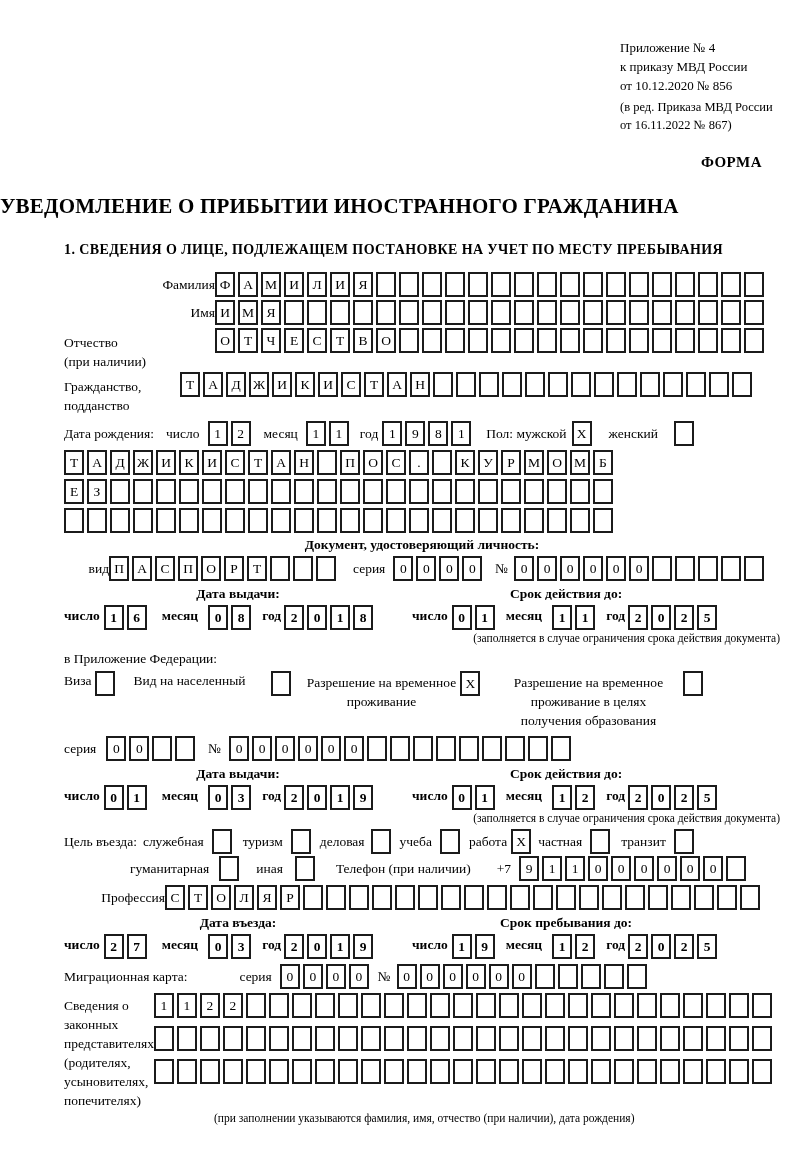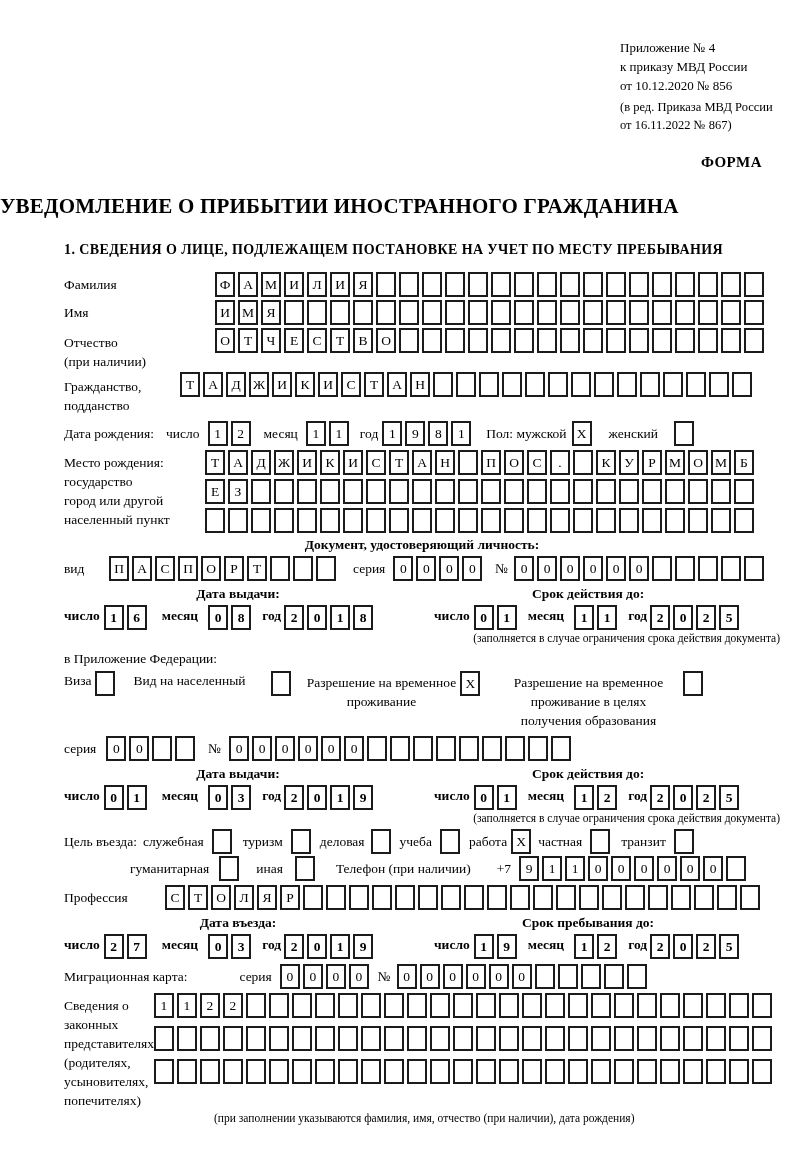--- a/index.html
+++ b/index.html
@@ -7,29 +7,29 @@
         font-family:"Liberation Serif","DejaVu Serif",serif;overflow:hidden;}
   .appendix{margin:38px 0 0 620px;font-size:13px;line-height:19px;}
   .appendix .edition{font-size:12.5px;line-height:18px;}
   .appendix .edition.first{margin-top:3px;}
   .forma{margin:20px 38px 0 0;text-align:right;font-weight:bold;font-size:15px;letter-spacing:.5px;padding-left:48px;}
   .title{margin-top:24px;font-weight:bold;font-size:21px;line-height:23px;letter-spacing:.2px;}
   .blank-line{display:inline-block;width:56px;border-bottom:2.5px solid #3a3a3a;height:14px;margin-left:10px;}
   .sec-heading{margin:24px 10px 0 64px;font-weight:bold;font-size:14px;letter-spacing:.4px;}
   .form-body{padding:6px 20px 0 64px;font-size:13.5px;}
   .frow{display:flex;align-items:flex-start;margin-top:5px;}
-  .lbl{padding-top:5px;white-space:nowrap;}
+  .lbl{padding-top:5px;white-space:nowrap;text-align:right;}
   .lbl2{line-height:19px;padding-top:5px;}
   .boxes{display:flex;flex-wrap:nowrap;}
   .cbox{display:inline-block;flex:0 0 auto;width:16px;height:21px;border:2px solid #1b1b1b;
         margin-right:3px;font-size:13.5px;line-height:21px;text-align:center;}
   .center-bold{margin-top:4px;text-align:center;font-weight:bold;font-size:13.5px;}
   .dpair{display:flex;margin-top:5px;font-weight:bold;}
   .dgroup{width:348px;}
-  .dgroup.rt{margin-left:22px;width:auto;}
+  .dgroup.rt{width:auto;}
   .dheader{text-align:center;font-size:13.5px;margin-bottom:3px;}
   .dfields{display:flex;align-items:flex-start;}
   .dnote{margin-top:2px;text-align:right;font-size:11.5px;}
   .mlabel{font-size:13.5px;text-align:center;white-space:pre-line;line-height:19px;padding-top:2px;}
   .labelcol{line-height:19px;padding-top:3px;}
   .rep-rows .boxes{margin-bottom:8px;}
   .bottom-note{margin:2px 0 0 150px;font-size:11.5px;}
 </style>
 </head>
 <body>
@@ -204,26 +204,20 @@
       <span class="boxes" style="margin-left:5px">
           <span class="cbox">X</span>
         </span>
       <span class="lbl" style="padding-top:0;margin-left:14px">женский</span>
       <span class="boxes" style="margin-left:16px">
           <span class="cbox"></span>
         </span>
     </div>
 
     <div class="frow" style="margin-top:4px">
-      <div class="labelcol" style="flex:0 0 141px">
-        <div>Место рождения:</div>
-        <div>государство</div>
-        <div>город или другой</div>
-        <div>населенный пункт</div>
-      </div>
       <div>
         <div class="boxes">
             <span class="cbox">Т</span>
             <span class="cbox">А</span>
             <span class="cbox">Д</span>
             <span class="cbox">Ж</span>
             <span class="cbox">И</span>
             <span class="cbox">К</span>
             <span class="cbox">И</span>
             <span class="cbox">С</span>

